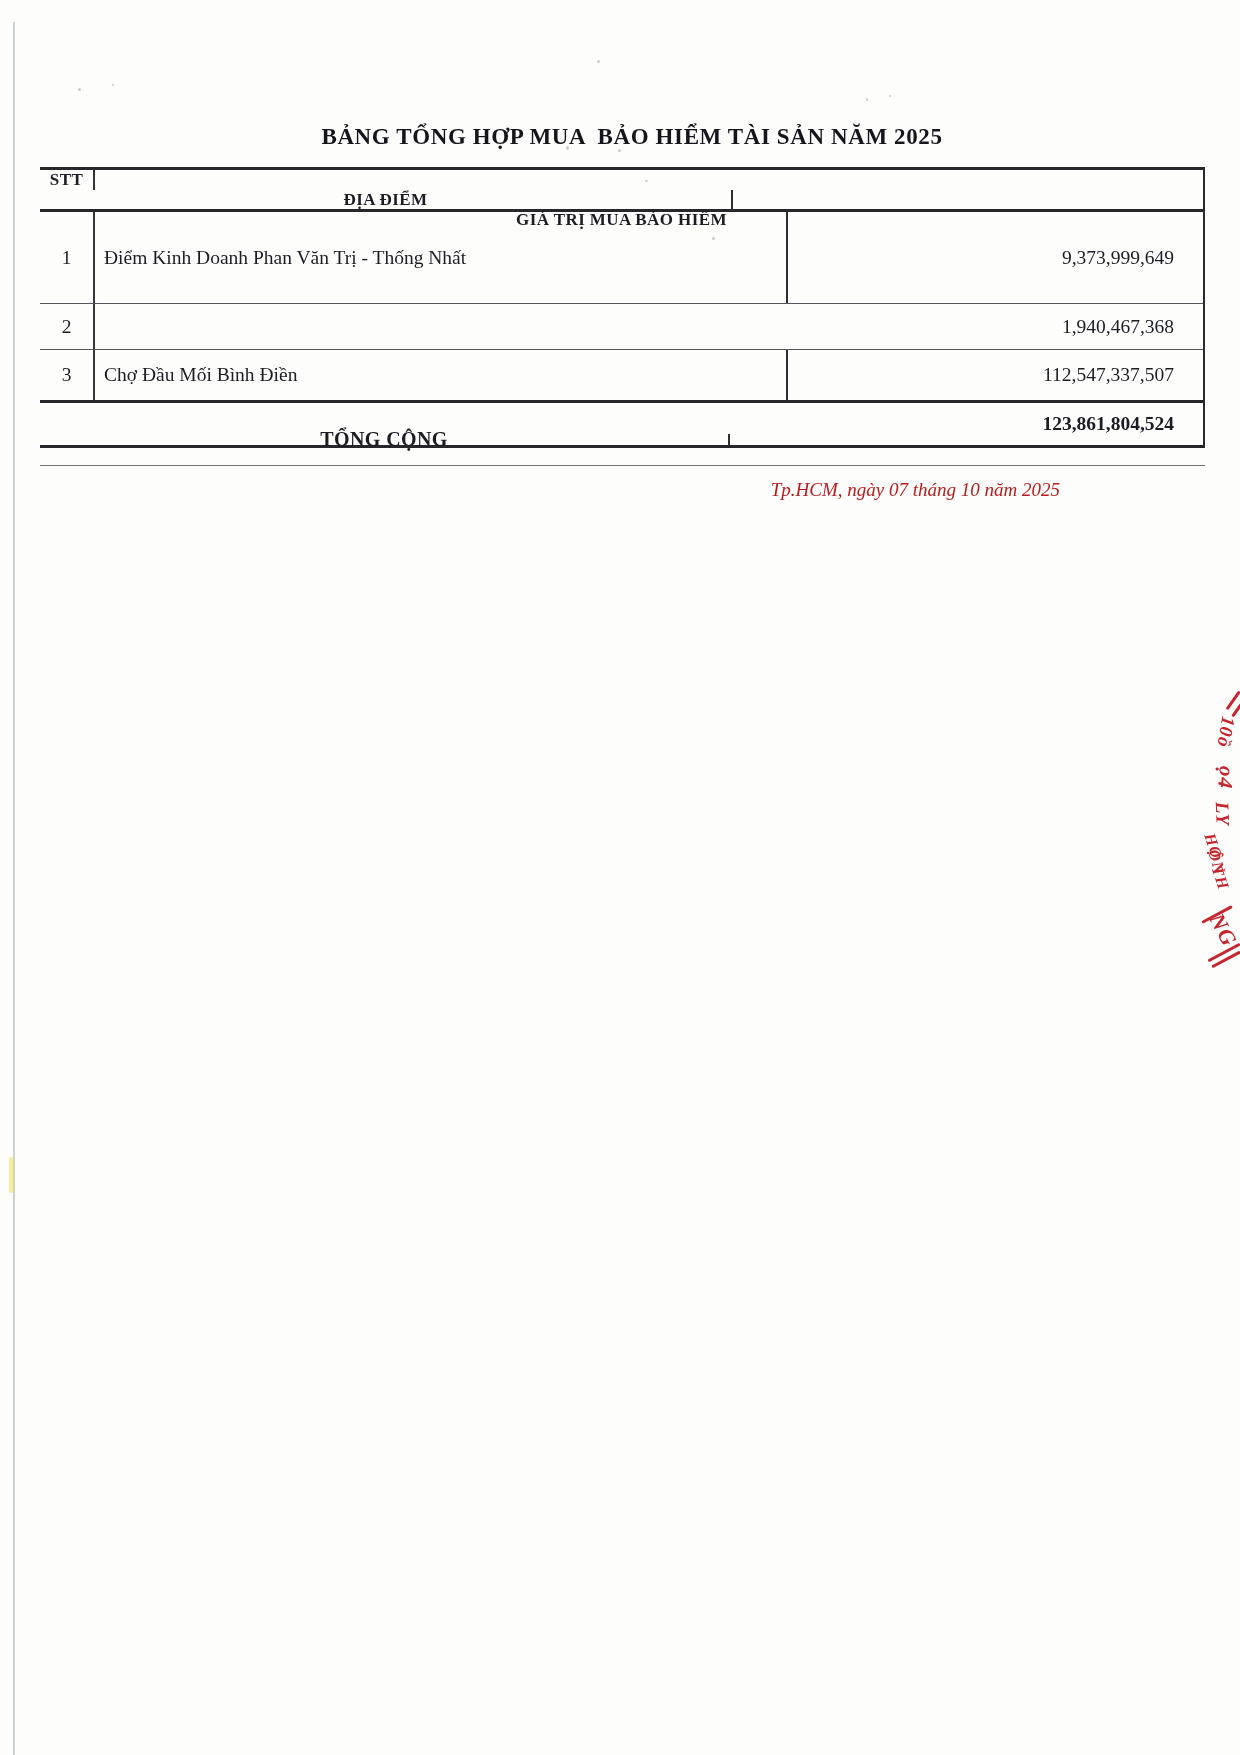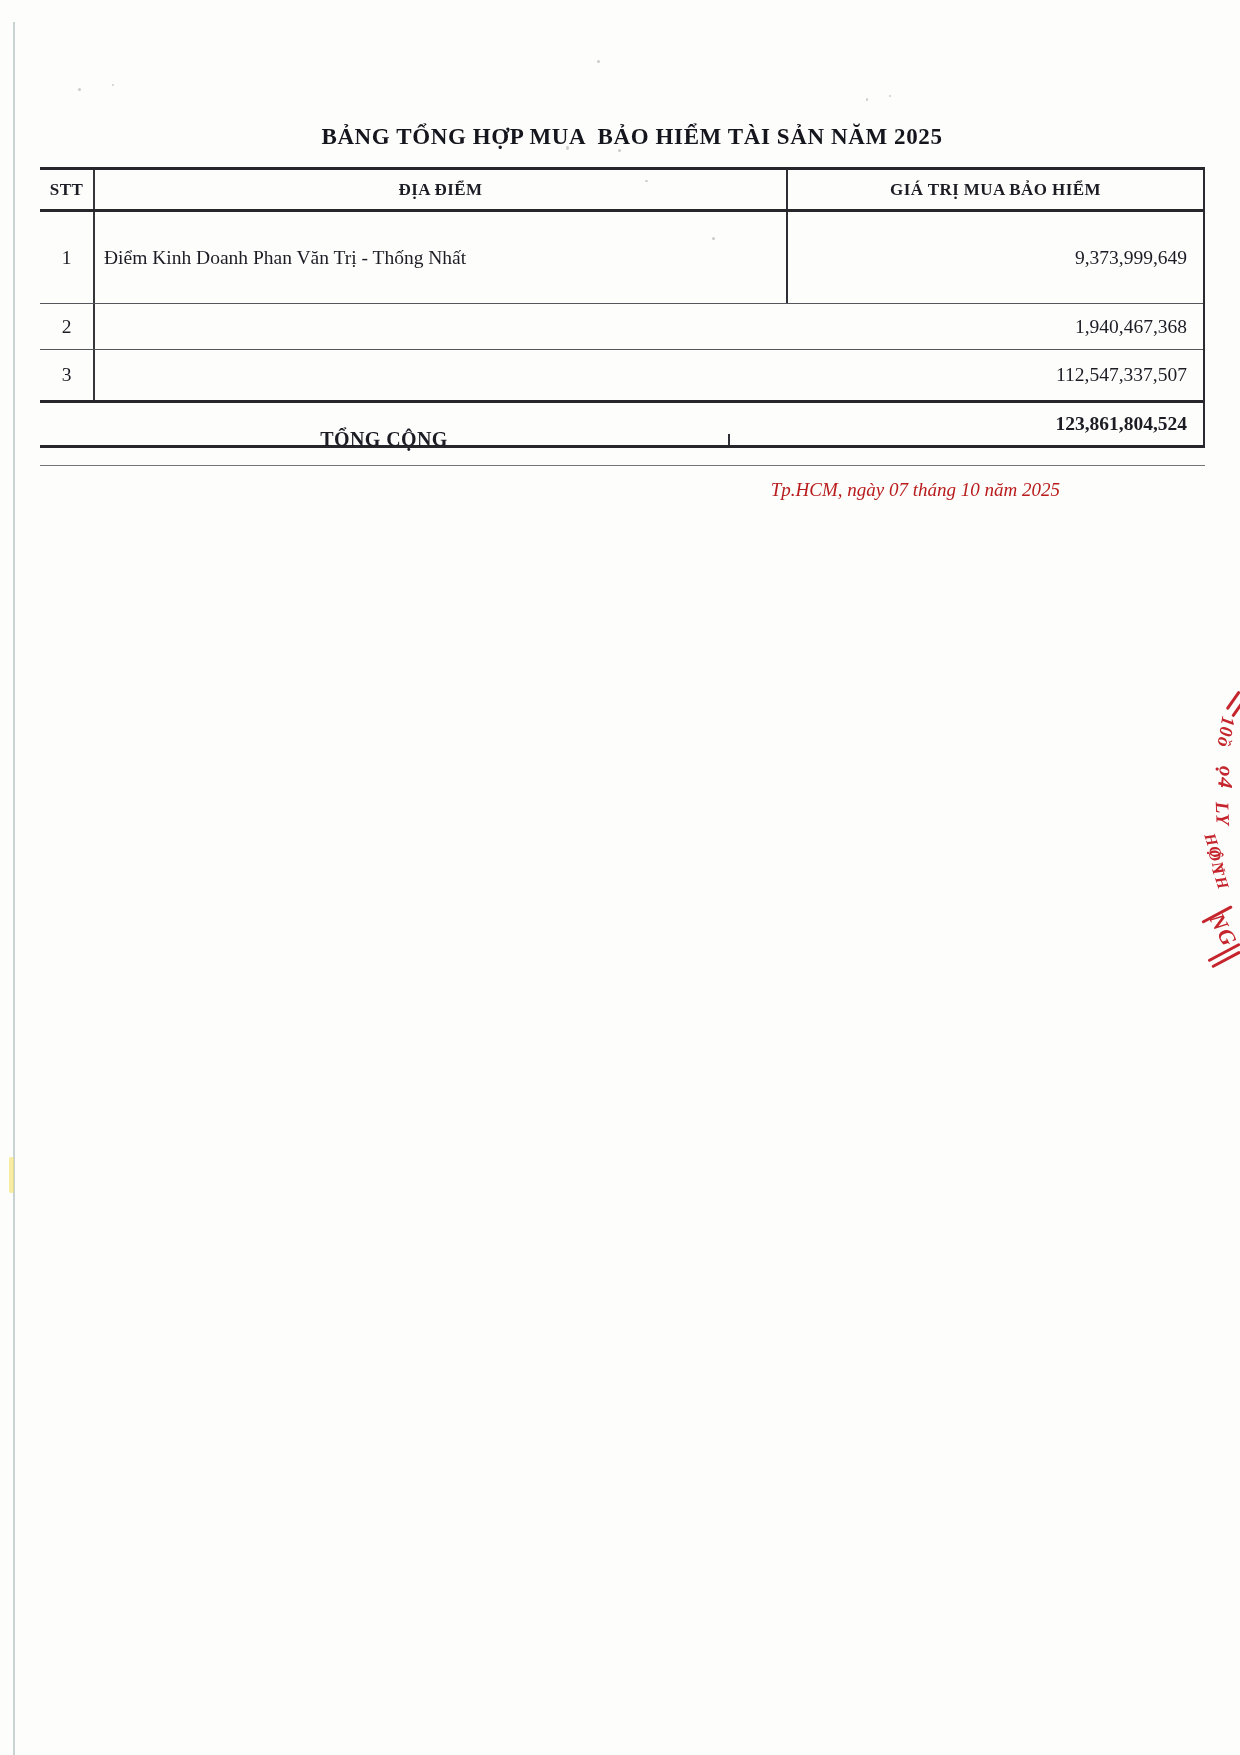--- a/index.html
+++ b/index.html
@@ -36,24 +36,24 @@
   .table{
     position:absolute;top:167px;left:40px;width:1165px;
     border-top:3px solid #26262b;
     border-right:2px solid #2a2a31;
     box-sizing:border-box;
   }
   .trow{display:flex;width:100%;box-sizing:border-box;}
   .cell{box-sizing:border-box;display:flex;align-items:center;}
   .c-stt{width:55px;justify-content:center;border-right:2px solid #35353c;}
   .c-loc{width:693px;padding-left:9px;border-right:2px solid #2e2e35;}
-  .c-val{flex:1;justify-content:flex-end;padding-right:16px;}
+  .c-val{flex:1;justify-content:flex-end;padding-right:29px;}
   .c-merged{width:690px;justify-content:center;border-right:2px solid #2e2e35;margin-top:31px;}
 
-  .trow.header{height:42px;border-bottom:3px solid #26262b;font-weight:bold;}
+  .trow.header{height:42px;border-bottom:3px solid #26262b;font-weight:bold;flex-direction:column;}
   .trow.header .cell{justify-content:center;padding:0;font-size:17px;letter-spacing:.4px;}
   .trow.r1{height:92px;border-bottom:1px solid #55555c;}
   .trow.r2{height:46px;border-bottom:1px solid #55555c;}
   .trow.r3{height:53px;border-bottom:3px solid #26262b;}
   .trow.total{height:45px;border-bottom:3px solid #26262b;font-weight:bold;}
   .trow.total .c-merged{font-size:20px;letter-spacing:.4px;}
   .body-text{font-size:19.5px;}
   .under-rule{
     position:absolute;top:465px;left:40px;width:1165px;height:1px;
     background:#5a5a60;opacity:.85;
@@ -110,20 +110,21 @@
       <div class="cell c-val">9,373,999,649</div>
     </div>
 
     <div class="trow r2 body-text">
       <div class="cell c-stt">2</div>
       <div class="cell c-val">1,940,467,368</div>
     </div>
 
     <div class="trow r3 body-text">
       <div class="cell c-stt">3</div>
+      <div class="cell c-loc">Chợ Đầu Mối Bình Điền</div>
       <div class="cell c-val">112,547,337,507</div>
     </div>
 
     <div class="trow total body-text">
       <div class="cell c-merged">TỔNG CỘNG</div>
       <div class="cell c-val">123,861,804,524</div>
     </div>
 
   </div>
   <div class="under-rule"></div>

